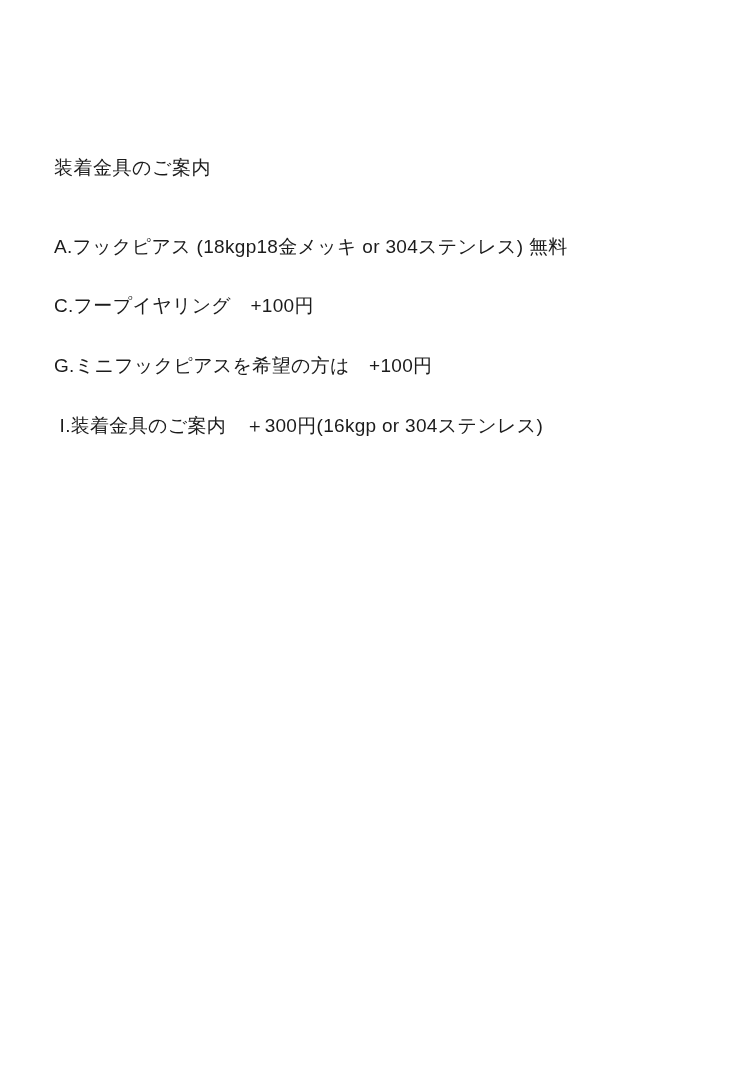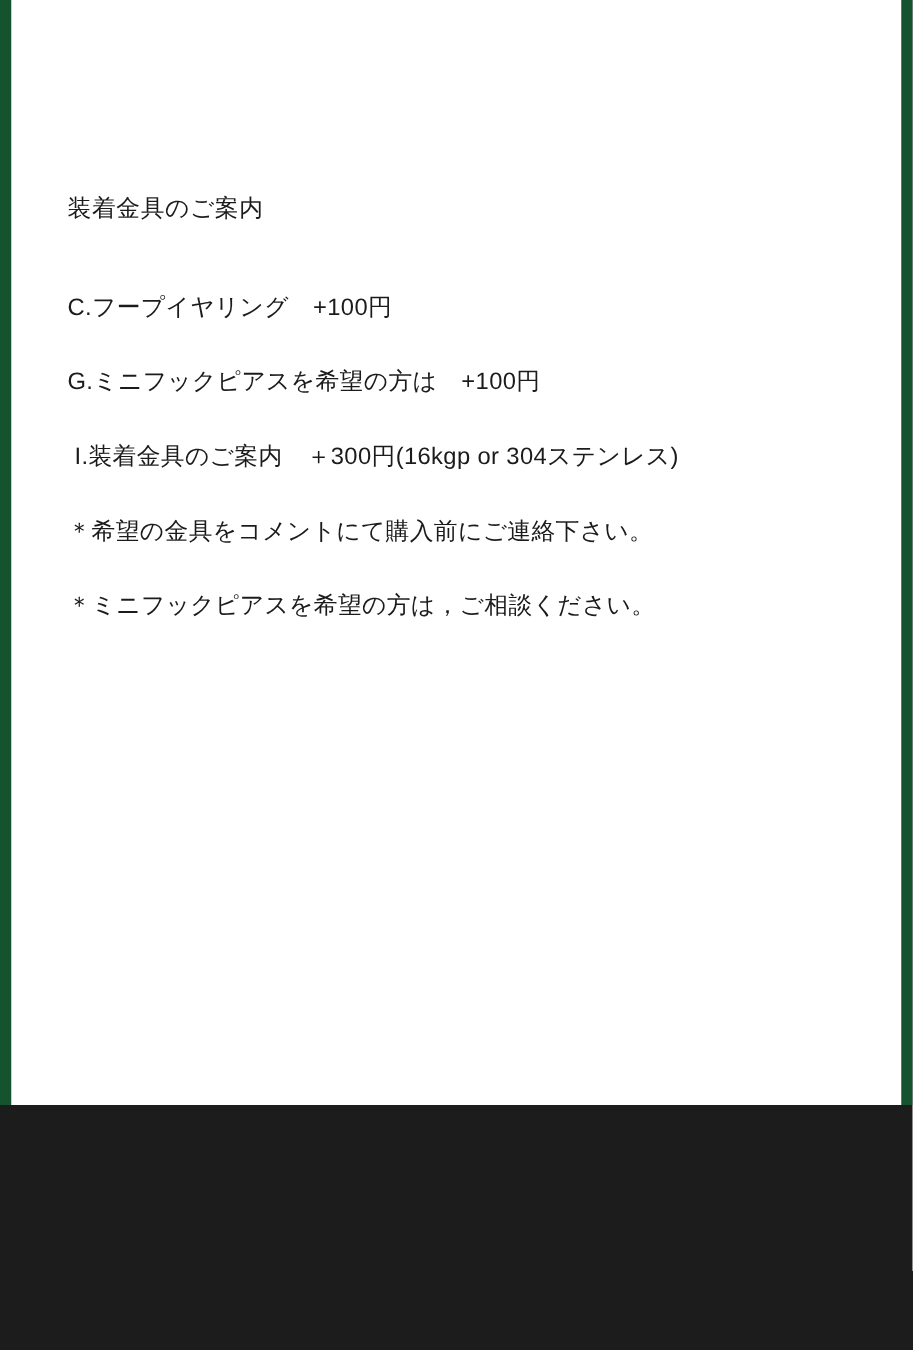--- a/index.html
+++ b/index.html
@@ -8,24 +8,23 @@
   }
   body {
     width: 730px;
     height: 1080px;
     background: #1c1c1c;
     font-family: "Liberation Sans", "DejaVu Sans", sans-serif;
   }
   .page {
     position: relative;
     width: 730px;
-    height: 884px;
-    background: #14532d;
+    height: 1080px;
+    background: #ffffff;
     overflow: hidden;
-    text-decoration: underline;
   }
   .sheet {
     position: absolute;
     left: 9px;
     top: 0px;
     width: 712px;
     height: 1080px;
     background: #ffffff;
   }
   .content {
@@ -70,25 +69,22 @@
 </head>
 <body>
 
 <div class="page">
   <div class="sheet">
     <div class="content">
 
       <h1 class="doc-title">装着金具のご案内</h1>
 
       <ul class="option-list">
+        <li class="option-item">A.フックピアス (18kgp18金メッキ or 304ステンレス) 無料</li>
         <li class="option-item">C.フープイヤリング　+100円</li>
         <li class="option-item">G.ミニフックピアスを希望の方は　+100円</li>
         <li class="option-item"> I.装着金具のご案内　＋300円(16kgp or 304ステンレス)</li>
       </ul>
 
-      <div class="notes">
-        <p class="note-line">＊希望の金具をコメントにて購入前にご連絡下さい。</p>
-        <p class="note-line">＊ミニフックピアスを希望の方は，ご相談ください。</p>
-      </div>
 
     </div>
   </div>
 </div>
 
 </body></html>

